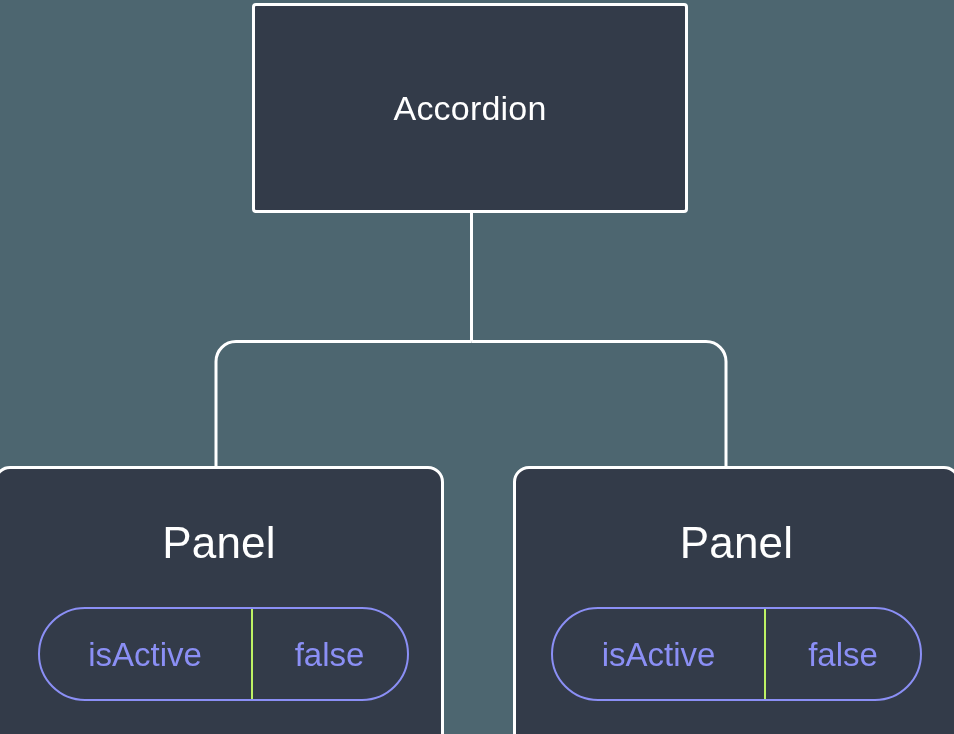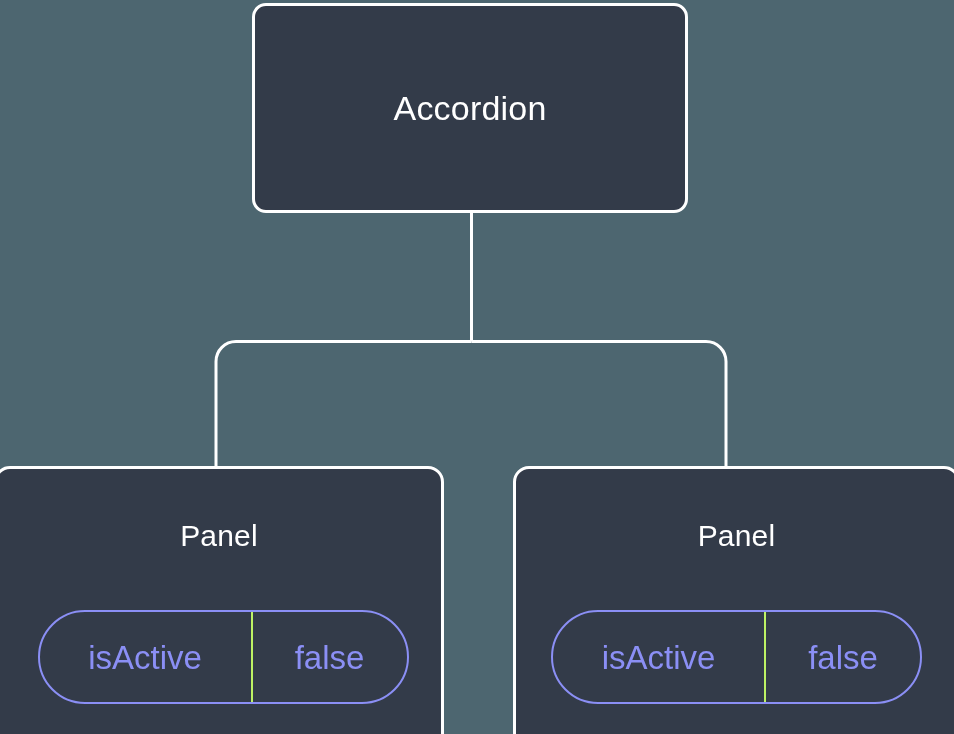--- a/index.html
+++ b/index.html
@@ -30,21 +30,21 @@
     pointer-events: none;
   }
 
   
   .node {
     position: absolute;
     z-index: 2;
     box-sizing: border-box;
     background: #333b49;
     border: 3px solid #ffffff;
-    border-radius: 14px;
+    border-radius: 4px;
     display: flex;
     flex-direction: column;
     align-items: center;
   }
 
   .node-title {
     color: #ffffff;
     font-size: 34px;
     font-weight: 400;
     line-height: 1;
@@ -64,25 +64,25 @@
   
   .node-panel {
     top: 466px;
     height: 290px;          
     padding-top: 52px;
     border-radius: 16px;
   }
   #node-panel-left  { left: -6px;  width: 450px; }
   #node-panel-right { left: 513px; width: 447px; }
 
-  .node-panel .node-title { font-size: 30px; }
+  .node-panel .node-title { font-size: 44px; }
 
   
   .prop-pill {
-    margin-top: 59px;
+    margin-top: 42px;
     height: 94px;
     box-sizing: border-box;
     border: 2px solid #8b8ff5;
     border-radius: 47px;
     display: flex;
     align-items: stretch;
     overflow: hidden;
   }
   #node-panel-left  .prop-pill { width: 371px; margin-left: 8px; }
   #node-panel-right .prop-pill { width: 371px; margin-left: 0px; }

